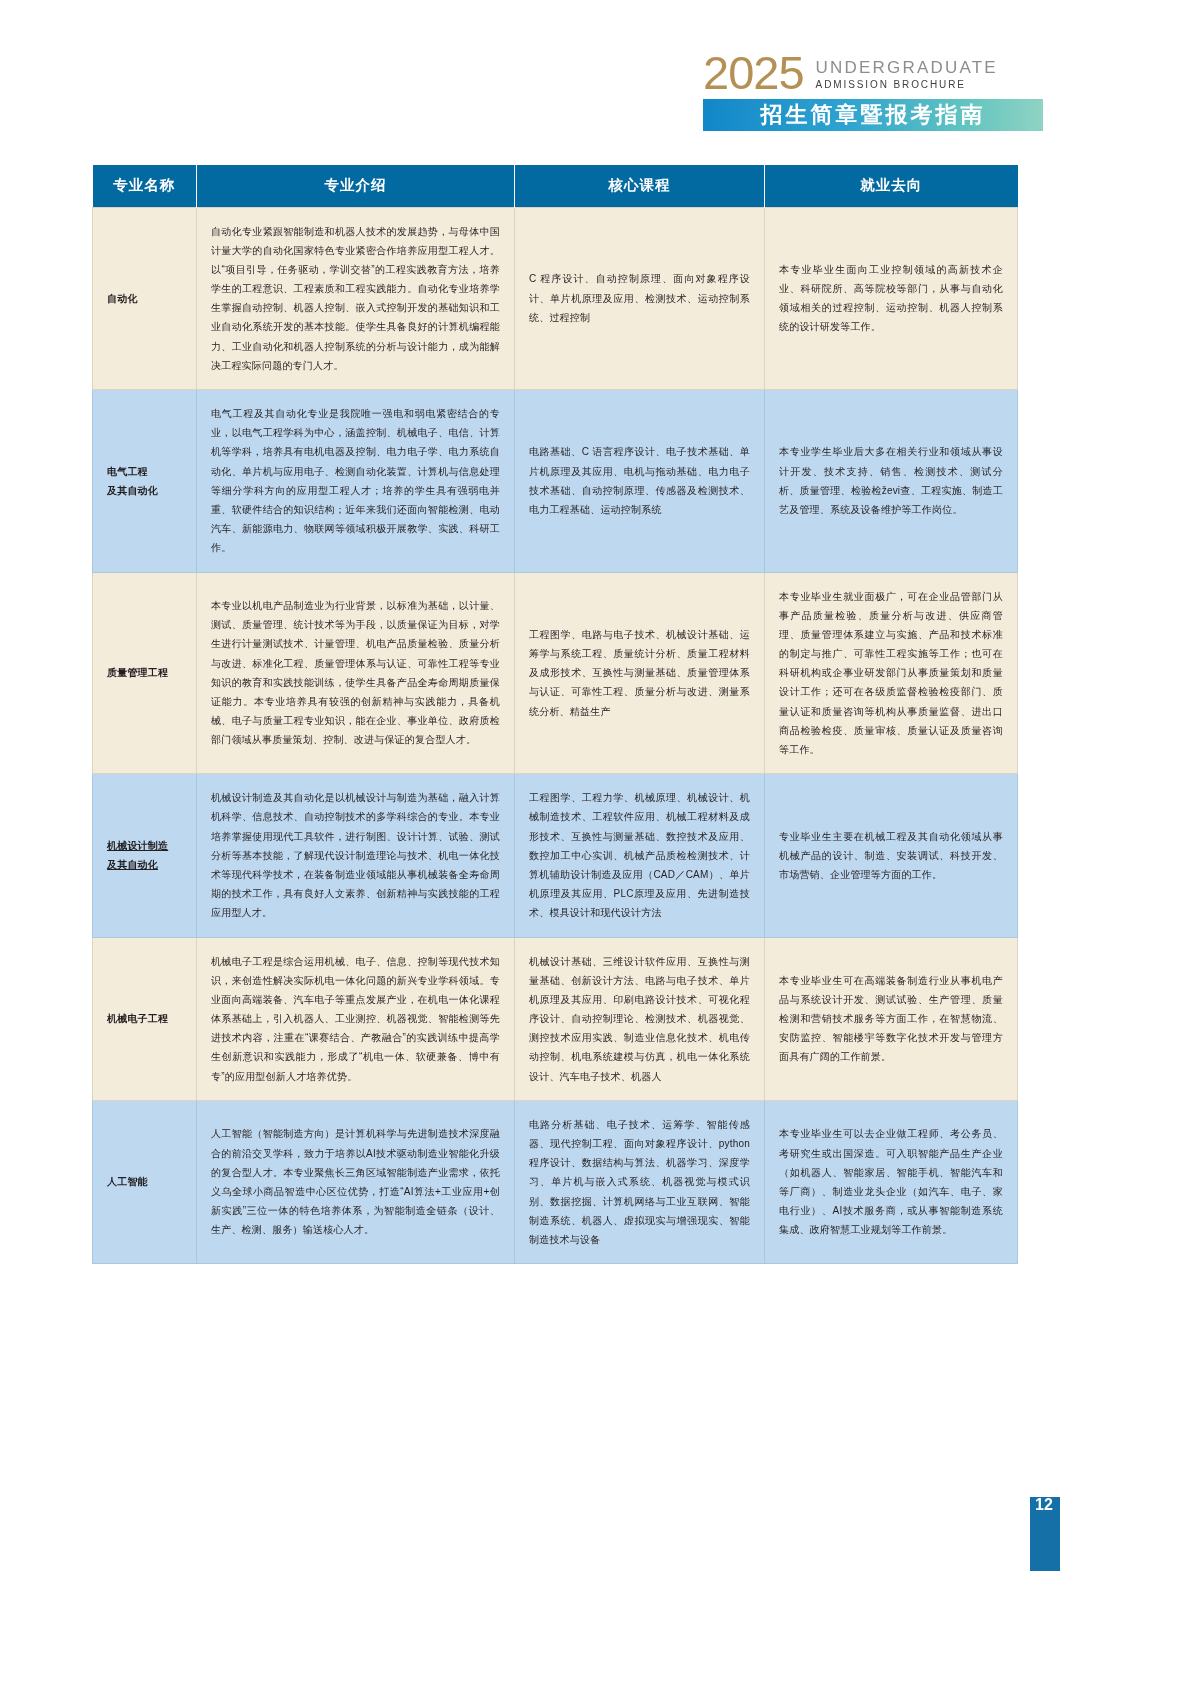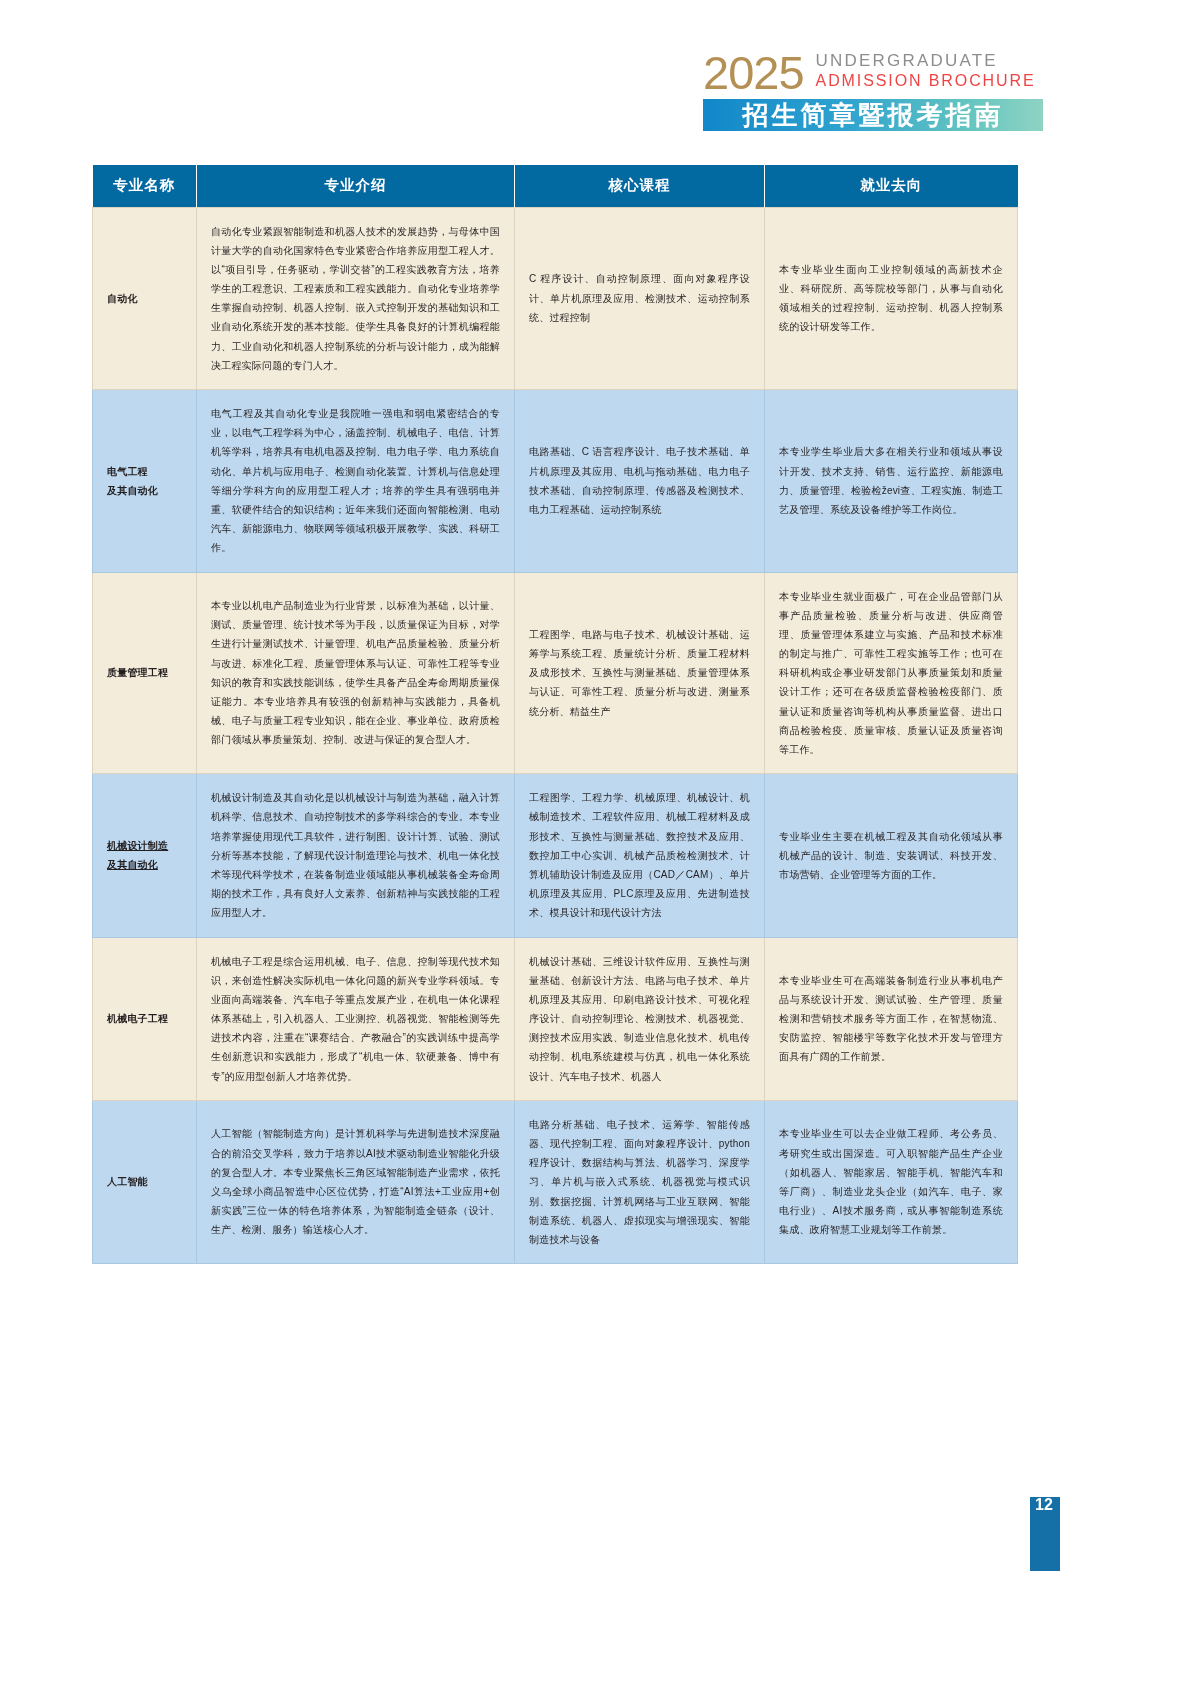--- a/index.html
+++ b/index.html
@@ -47,37 +47,37 @@
     justify-content: space-between;
     padding-bottom: 3px;
   }
   .brand-en-1 {
     font-size: 17px;
     letter-spacing: 2.2px;
     color: #8d8d8d;
     line-height: 1.25;
   }
   .brand-en-2 {
-    font-size: 16px;
+    font-size: 10px;
     letter-spacing: 1.9px;
-    color: #ef4444;
+    color: #404040;
     line-height: 1.25;
   }
   .brand-bar {
     margin-top: 5px;
     height: 32px;
     width: 100%;
     background: linear-gradient(90deg, #1287c9 0%, #2ea3cf 42%, #64c5c0 78%, #8fd3c3 100%);
     display: flex;
     align-items: center;
     justify-content: center;
   }
   .brand-bar-text {
     color: #ffffff;
-    font-size: 26px;
+    font-size: 22px;
     font-weight: 700;
     letter-spacing: 3px;
     font-family: "DejaVu Sans", "Liberation Sans", sans-serif;
   }
 
   
   .table-wrap {
     position: absolute;
     left: 92px;
     top: 165px;
@@ -189,21 +189,21 @@
             <td class="name-cell" style="white-space: pre-line;">自动化</td>
             <td>自动化专业紧跟智能制造和机器人技术的发展趋势，与母体中国计量大学的自动化国家特色专业紧密合作培养应用型工程人才。以“项目引导，任务驱动，学训交替”的工程实践教育方法，培养学生的工程意识、工程素质和工程实践能力。自动化专业培养学生掌握自动控制、机器人控制、嵌入式控制开发的基础知识和工业自动化系统开发的基本技能。使学生具备良好的计算机编程能力、工业自动化和机器人控制系统的分析与设计能力，成为能解决工程实际问题的专门人才。</td>
             <td>C 程序设计、自动控制原理、面向对象程序设计、单片机原理及应用、检测技术、运动控制系统、过程控制</td>
             <td>本专业毕业生面向工业控制领域的高新技术企业、科研院所、高等院校等部门，从事与自动化领域相关的过程控制、运动控制、机器人控制系统的设计研发等工作。</td>
           </tr>
           <tr class="blue">
             <td class="name-cell" style="white-space: pre-line;">电气工程
 及其自动化</td>
             <td>电气工程及其自动化专业是我院唯一强电和弱电紧密结合的专业，以电气工程学科为中心，涵盖控制、机械电子、电信、计算机等学科，培养具有电机电器及控制、电力电子学、电力系统自动化、单片机与应用电子、检测自动化装置、计算机与信息处理等细分学科方向的应用型工程人才；培养的学生具有强弱电并重、软硬件结合的知识结构；近年来我们还面向智能检测、电动汽车、新能源电力、物联网等领域积极开展教学、实践、科研工作。</td>
             <td>电路基础、C 语言程序设计、电子技术基础、单片机原理及其应用、电机与拖动基础、电力电子技术基础、自动控制原理、传感器及检测技术、电力工程基础、运动控制系统</td>
-            <td>本专业学生毕业后大多在相关行业和领域从事设计开发、技术支持、销售、运行监控、新能源电力、质量管理、检验检ževi查、工程实施、制造工艺及管理、系统及设备维护等工作岗位。</td>
+            <td>本专业学生毕业后大多在相关行业和领域从事设计开发、技术支持、销售、检测技术、测试分析、质量管理、检验检ževi查、工程实施、制造工艺及管理、系统及设备维护等工作岗位。</td>
           </tr>
           <tr class="beige">
             <td class="name-cell" style="white-space: pre-line;">质量管理工程</td>
             <td>本专业以机电产品制造业为行业背景，以标准为基础，以计量、测试、质量管理、统计技术等为手段，以质量保证为目标，对学生进行计量测试技术、计量管理、机电产品质量检验、质量分析与改进、标准化工程、质量管理体系与认证、可靠性工程等专业知识的教育和实践技能训练，使学生具备产品全寿命周期质量保证能力。本专业培养具有较强的创新精神与实践能力，具备机械、电子与质量工程专业知识，能在企业、事业单位、政府质检部门领域从事质量策划、控制、改进与保证的复合型人才。</td>
             <td>工程图学、电路与电子技术、机械设计基础、运筹学与系统工程、质量统计分析、质量工程材料及成形技术、互换性与测量基础、质量管理体系与认证、可靠性工程、质量分析与改进、测量系统分析、精益生产</td>
             <td>本专业毕业生就业面极广，可在企业品管部门从事产品质量检验、质量分析与改进、供应商管理、质量管理体系建立与实施、产品和技术标准的制定与推广、可靠性工程实施等工作；也可在科研机构或企事业研发部门从事质量策划和质量设计工作；还可在各级质监督检验检疫部门、质量认证和质量咨询等机构从事质量监督、进出口商品检验检疫、质量审核、质量认证及质量咨询等工作。</td>
           </tr>
           <tr class="blue">
             <td class="name-cell" style="white-space: pre-line; text-decoration: underline;">机械设计制造
 及其自动化</td>

